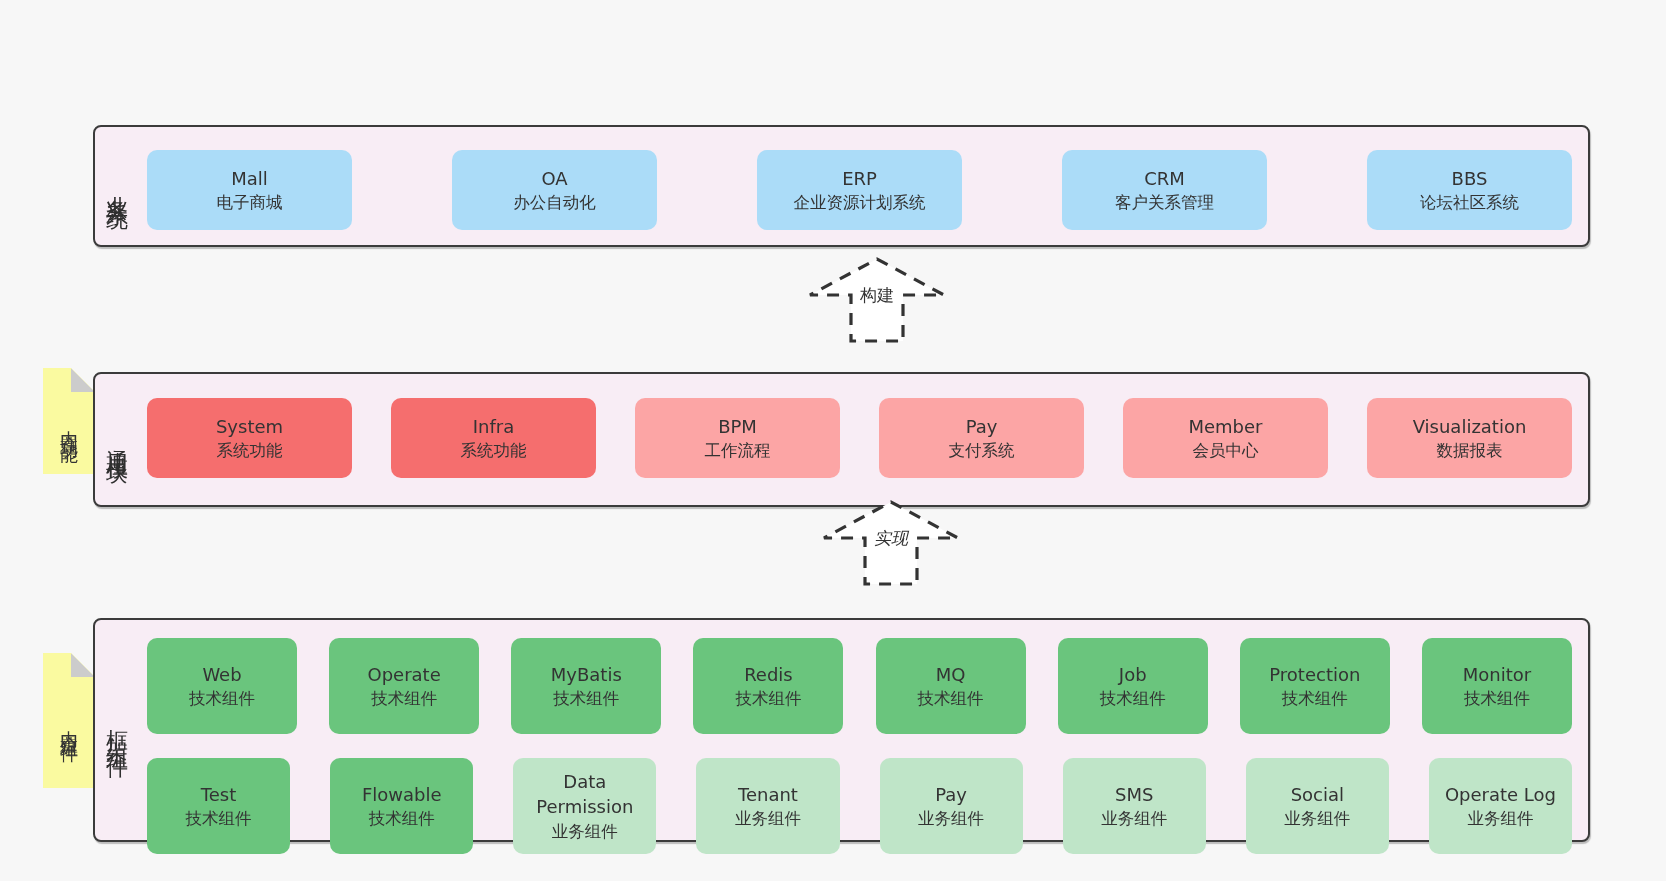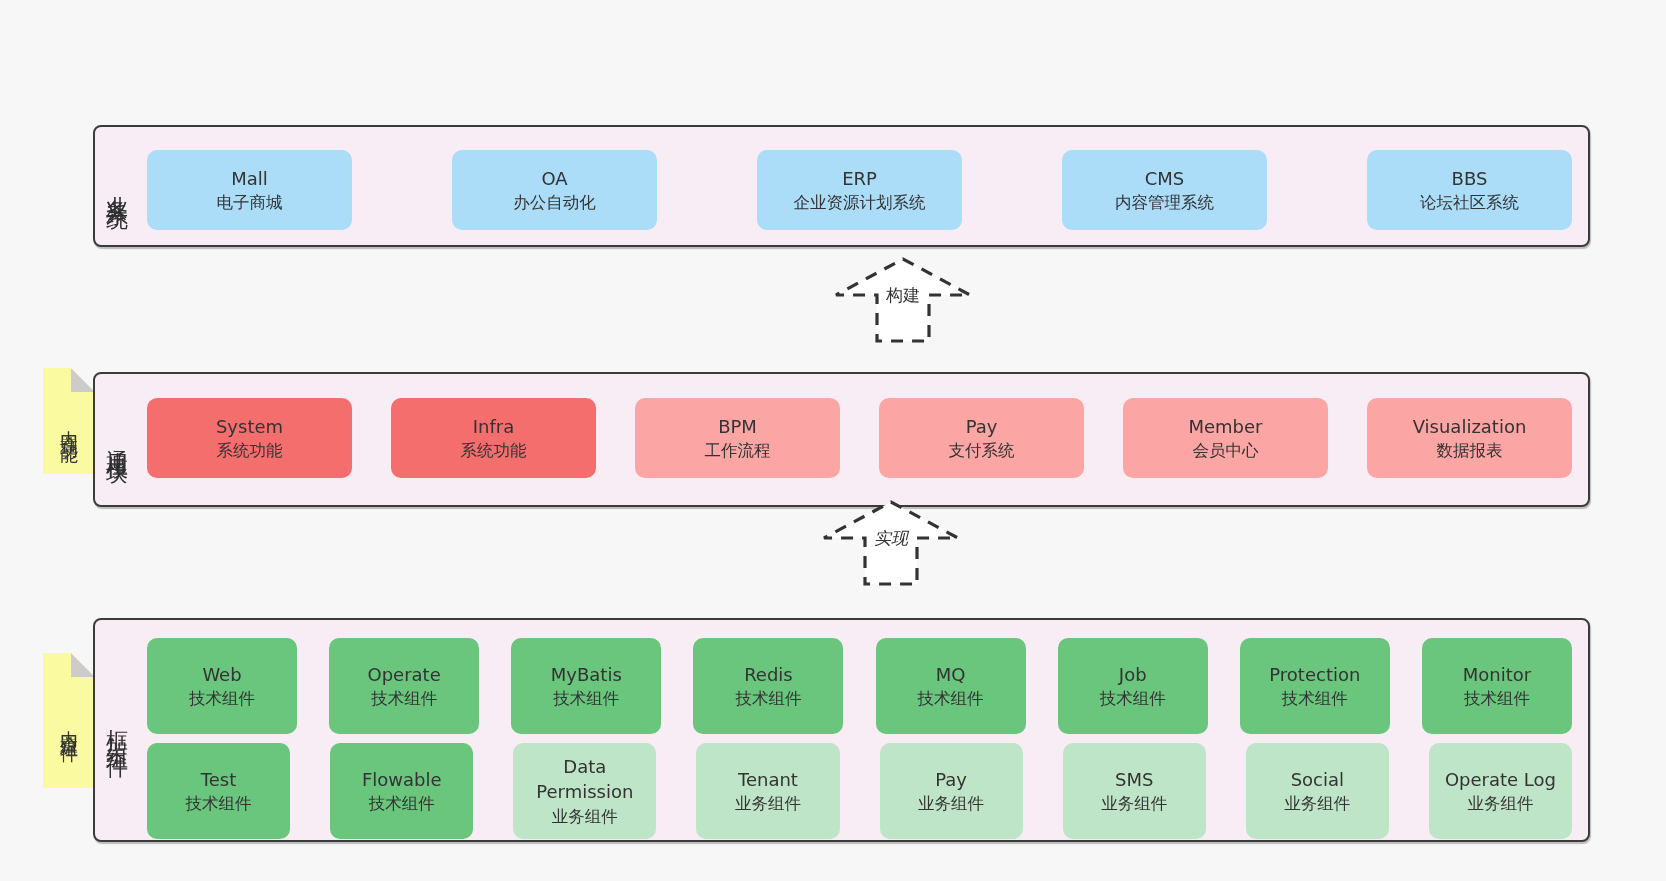--- a/index.html
+++ b/index.html
@@ -42,21 +42,21 @@
 
   .row {
     position: absolute;
     left: 52px; right: 16px;
     display: flex;
     justify-content: space-between;
   }
   #section-business .row { top: 23px; }
   #section-modules  .row { top: 24px; }
   #section-framework .row1 { top: 18px; }
-  #section-framework .row2 { top: 123px; gap: 40px; }
+  #section-framework .row2 { top: 138px; gap: 40px; }
 
   .box {
     border-radius: 10px;
     display: flex;
     flex-direction: column;
     justify-content: center;
     text-align: center;
     box-sizing: border-box;
     padding: 12px 8px;
     line-height: 1.42;
@@ -100,21 +100,21 @@
     line-height: 1;
     margin-top: 10px;
     white-space: nowrap;
   }
 
   .arrow {
     position: absolute;
     width: 140px; height: 88px;
     z-index: 2;
   }
-  #arrow-build     { left: 833px; top: 256px; }
+  #arrow-build     { left: 807px; top: 256px; }
   #arrow-implement { left: 821px; top: 499px; font-style: italic; }
   .arrow svg { display: block; }
   .arrow-label {
     position: absolute;
     left: 50%; top: 27px;
     transform: translateX(-50%);
     background: #ffffff;
     padding: 1px 3px;
     font-size: 17px;
     white-space: nowrap;
@@ -132,22 +132,22 @@
     </div>
     <div class="box blue w205">
       <div class="bname">OA</div>
       <div class="bdesc">办公自动化</div>
     </div>
     <div class="box blue w205">
       <div class="bname">ERP</div>
       <div class="bdesc">企业资源计划系统</div>
     </div>
     <div class="box blue w205">
-      <div class="bname">CMS</div>
-      <div class="bdesc">内容管理系统</div>
+      <div class="bname">CRM</div>
+      <div class="bdesc">客户关系管理</div>
     </div>
     <div class="box blue w205">
       <div class="bname">BBS</div>
       <div class="bdesc">论坛社区系统</div>
     </div>
   </div>
 </div>
 
 <div class="arrow" id="arrow-build">
   <svg width="140" height="88" viewBox="0 0 140 88">

